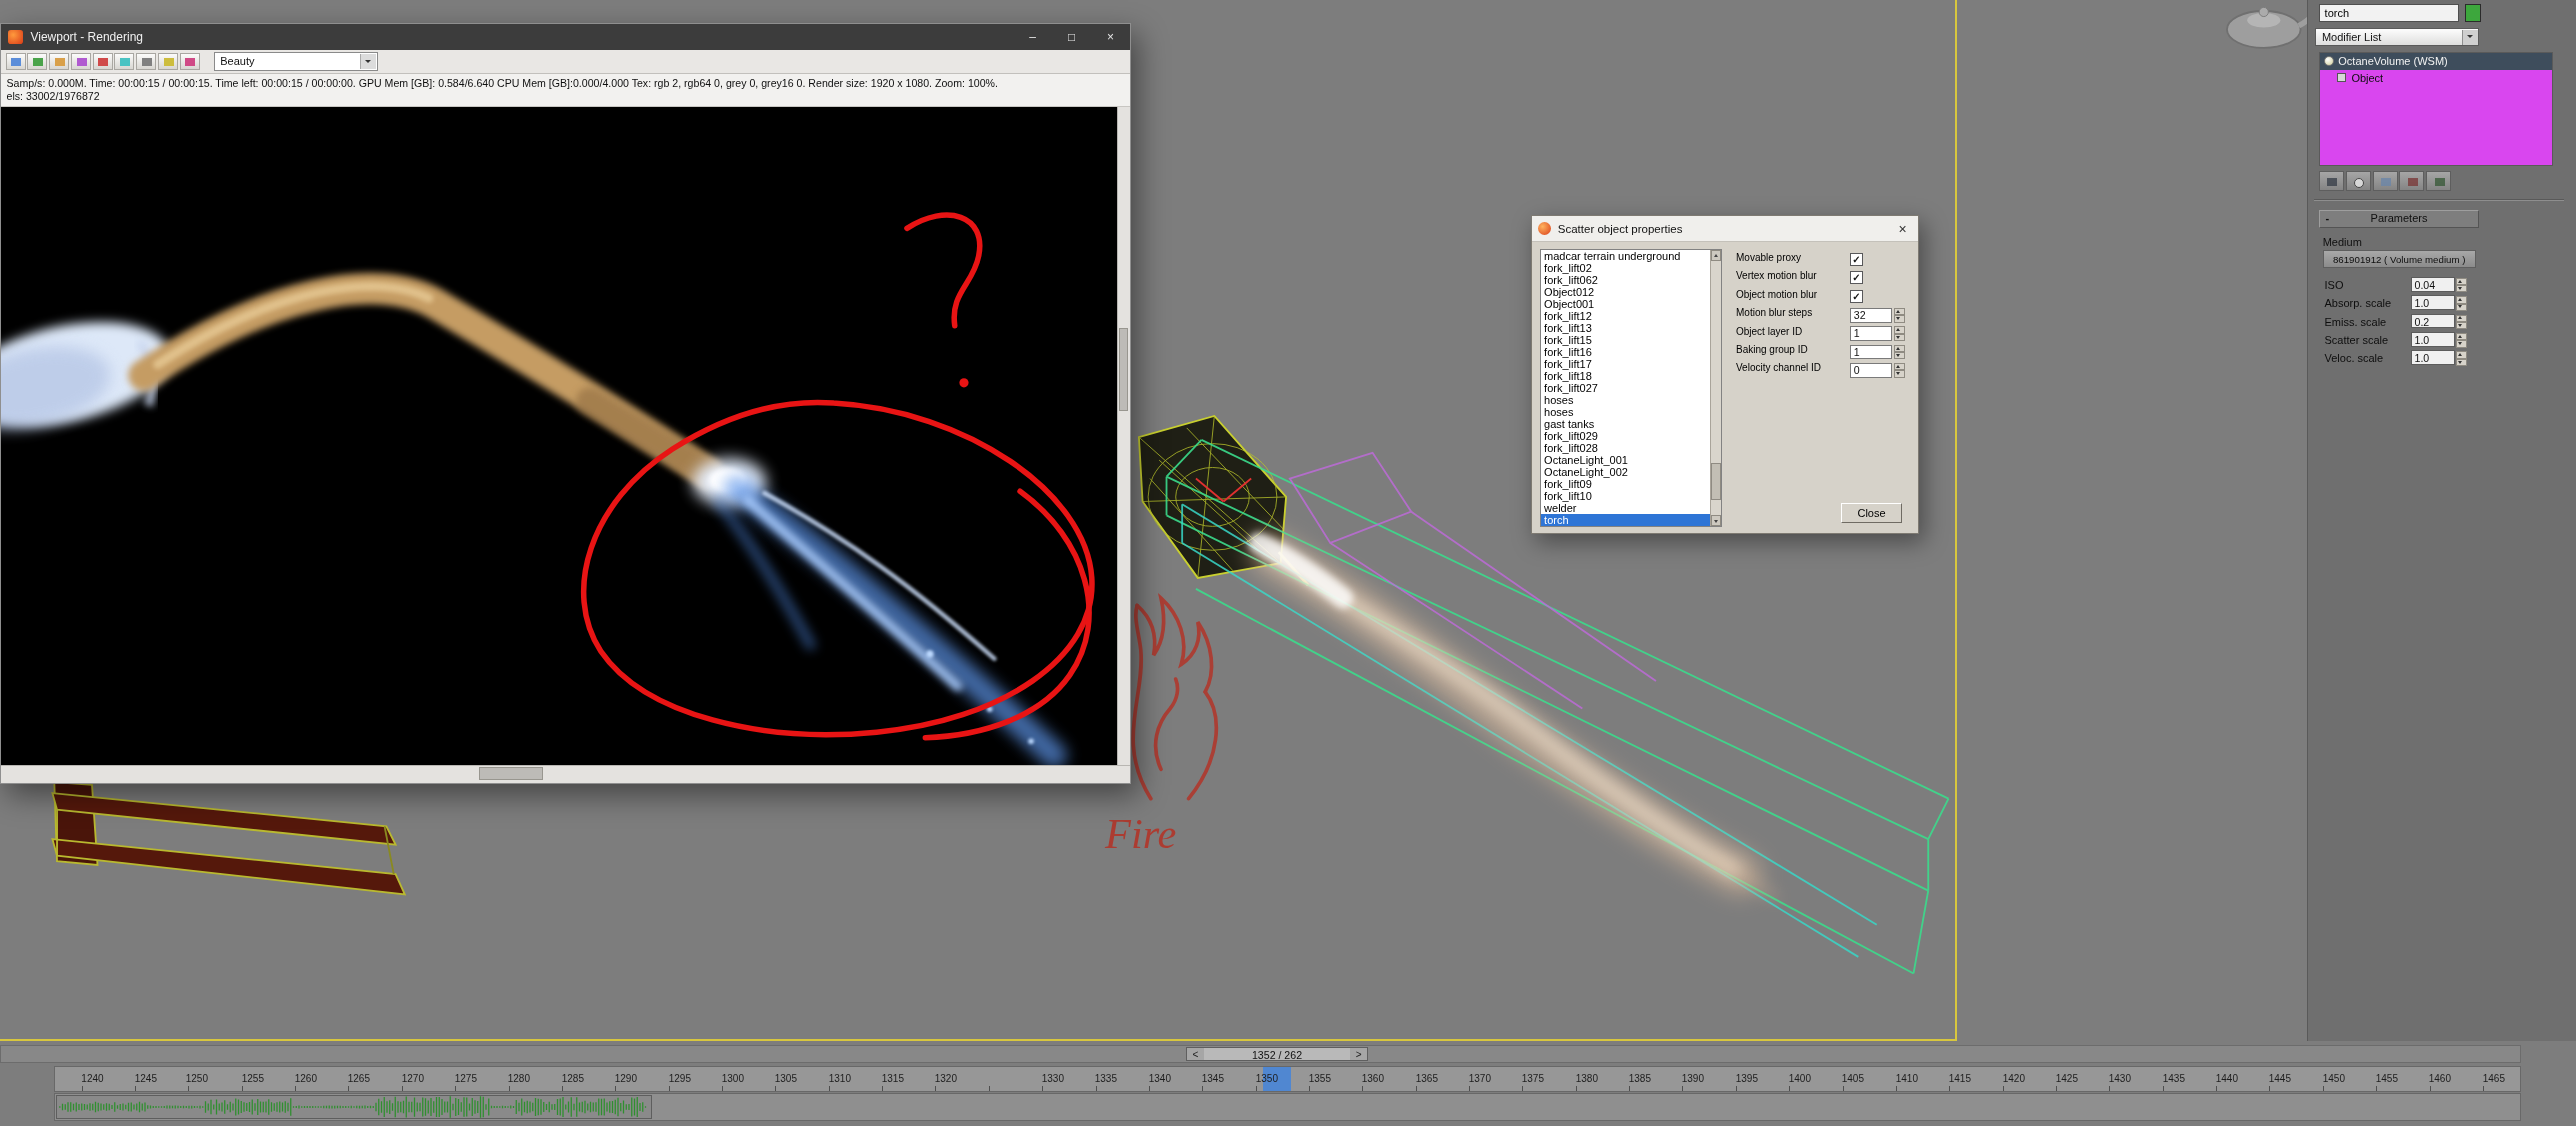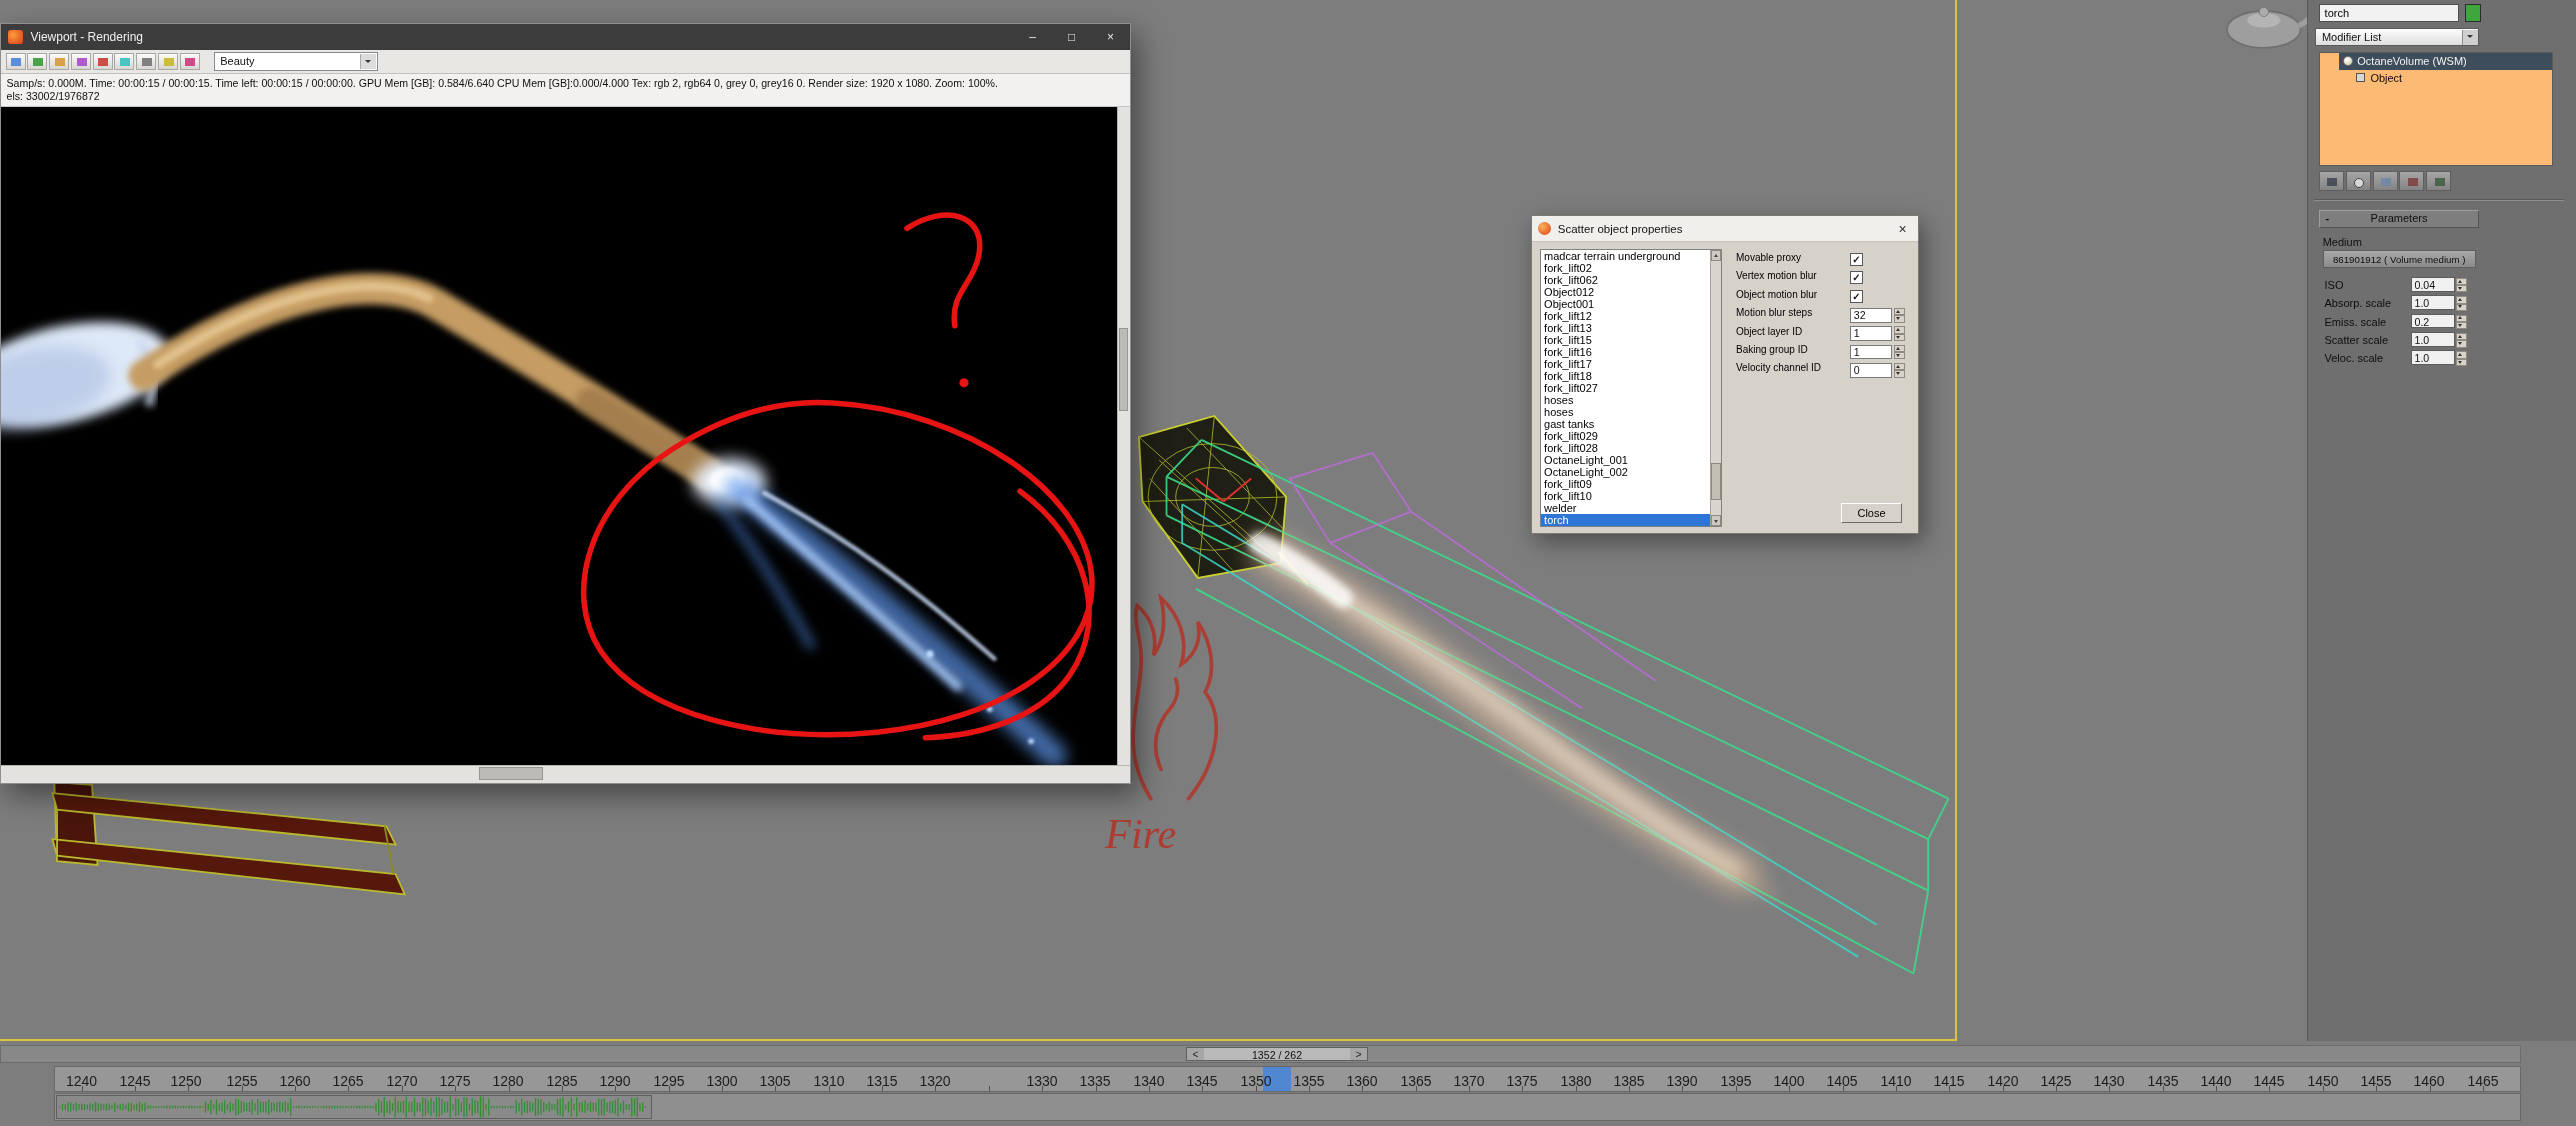--- a/index.html
+++ b/index.html
@@ -18,22 +18,22 @@
              border-left:1.8px solid #595959;}
   .name-row{position:absolute;left:11px;top:3.7px;display:flex;}
   .name-field{width:140px;height:18.4px;background:#f2f2f2;border:0.9px solid #4f4f4f;
               font-size:11px;line-height:16.6px;padding-left:4.6px;color:#000;}
   .color-swatch{width:16.6px;height:18.4px;margin-left:5.5px;background:#3da73d;border:0.9px solid #2b2b2b;}
   .modifier-dropdown{position:absolute;left:7.4px;top:28px;width:164px;height:18.4px;
         background:linear-gradient(#fdfdfd,#dededd);border:0.9px solid #5a5a5a;font-size:11px;
         display:flex;align-items:center;padding-left:5.5px;}
   .dd-arrow{position:absolute;right:0.9px;top:0.9px;width:15.6px;height:14.7px;background:#cfcfcf;border-left:0.9px solid #8f8f8f;}
   .dd-arrow::after{content:"";position:absolute;left:3.7px;top:5.5px;border:3.7px solid transparent;border-top-color:#333;}
-  .stack-box{position:absolute;left:11px;top:52px;width:234px;height:114px;background:#fdba74;
-             border:0.9px solid #5a5a5a;overflow:hidden;padding-left:19px;}
+  .stack-box{position:absolute;left:11px;top:52px;width:234px;height:114px;background:#d946ef;
+             border:0.9px solid #5a5a5a;overflow:hidden;}
   .stack-row{height:16.6px;display:flex;align-items:center;font-size:11px;color:#0d0d0d;padding-left:3.7px;}
   .stack-row.selected{background:#3e4d5c;color:#f2f2f2;}
   .bulb{width:10px;height:10px;border-radius:50%;margin-right:4.6px;flex:0 0 auto;
         background:radial-gradient(circle at 35% 30%,#ffffff,#cfcf9a);border:0.9px solid #777;}
   .obj-ic{width:9.2px;height:9.2px;margin:0 5.5px 0 13px;background:#d7d7d7;border:0.9px solid #555;flex:0 0 auto;}
   .stack-tools{position:absolute;left:11px;top:171px;display:flex;gap:1.8px;}
   .stool{width:25px;height:20px;background:linear-gradient(#a6a6a6,#848484);border:0.9px solid #5e5e5e;position:relative;}
   .stool::after{content:"";position:absolute;left:7.4px;top:5.5px;width:10px;height:8.3px;background:#39404a;opacity:.8;}
   .stool:nth-child(2)::after{border-radius:50%;width:8.3px;height:8.3px;background:#e9e9e9;border:0.9px solid #333;}
   .stool:nth-child(3)::after{background:#6c86a8;}
@@ -61,21 +61,21 @@
   .spinner i.up::after{content:"";position:absolute;left:0.9px;top:0.9px;border:2.8px solid transparent;border-bottom:3.7px solid #333;border-top:none;}
   .spinner i.dn::after{content:"";position:absolute;left:0.9px;top:0.9px;border:2.8px solid transparent;border-top:3.7px solid #333;border-bottom:none;}
 
   
   .timeline{position:absolute;left:0;top:1041px;width:2576px;height:86px;background:#7d7d7d;}
   .slider-strip{position:absolute;left:0;top:3.7px;width:2521px;height:18.4px;background:#888;border:0.9px solid #6c6c6c;}
   .slider-handle{position:absolute;top:0.9px;height:14.7px;width:182px;background:#b9b9b9;border:0.9px solid #5f5f5f;display:flex;align-items:stretch;}
   .sh-arrow{width:16.6px;text-align:center;font-size:10px;color:#222;background:#a6a6a6;line-height:14px;}
   .sh-label{flex:1;text-align:center;font-size:10.6px;color:#111;line-height:14px;}
   .ruler{position:absolute;left:54px;top:25px;width:2467px;height:26px;background:#979797;border:0.9px solid #686868;}
-  .frame-label{position:absolute;top:5.5px;width:44px;text-align:center;font-size:14px;color:#1d1d1d;}
+  .frame-label{position:absolute;top:5.5px;width:44px;text-align:right;font-size:10px;color:#1d1d1d;}
   .frame-tick{position:absolute;bottom:0;width:0.9px;height:5.5px;background:#4e4e4e;}
   .cf-marker{position:absolute;top:0;height:24px;width:28px;background:#3f83e0;opacity:.8;}
   .trackbar{position:absolute;left:54px;top:52px;width:2467px;height:28px;background:#8f8f8f;border:0.9px solid #686868;}
   .wave-block{position:absolute;left:0.9px;top:0.9px;width:596px;height:24px;border:0.9px solid #5e5e5e;background:#8a8a8a;}
 
   
   .rwin{position:absolute;left:0;top:23px;width:1131px;height:761px;background:#a21caf;border:0.9px solid #8f8f8f;
         box-shadow:7.4px 11px 28px rgba(0,0,0,.45);display:flex;flex-direction:column;}
   .rwin-title{height:26px;background:#3c3c3c;color:#f0f0f0;display:flex;align-items:center;flex:0 0 auto;}
   .rwin-icon{width:14.7px;height:14.7px;margin:0 7.4px;border-radius:2.8px;background:radial-gradient(circle at 35% 35%,#ff9a3d,#d93b17);}

